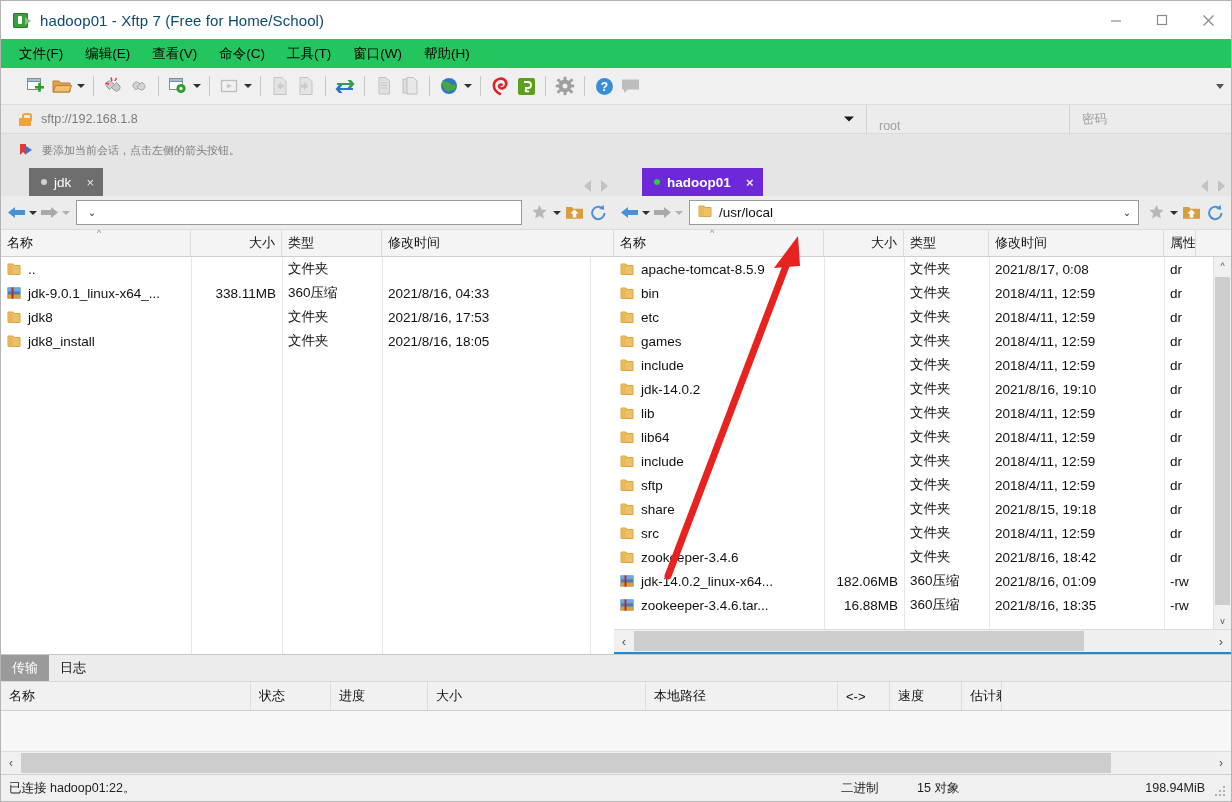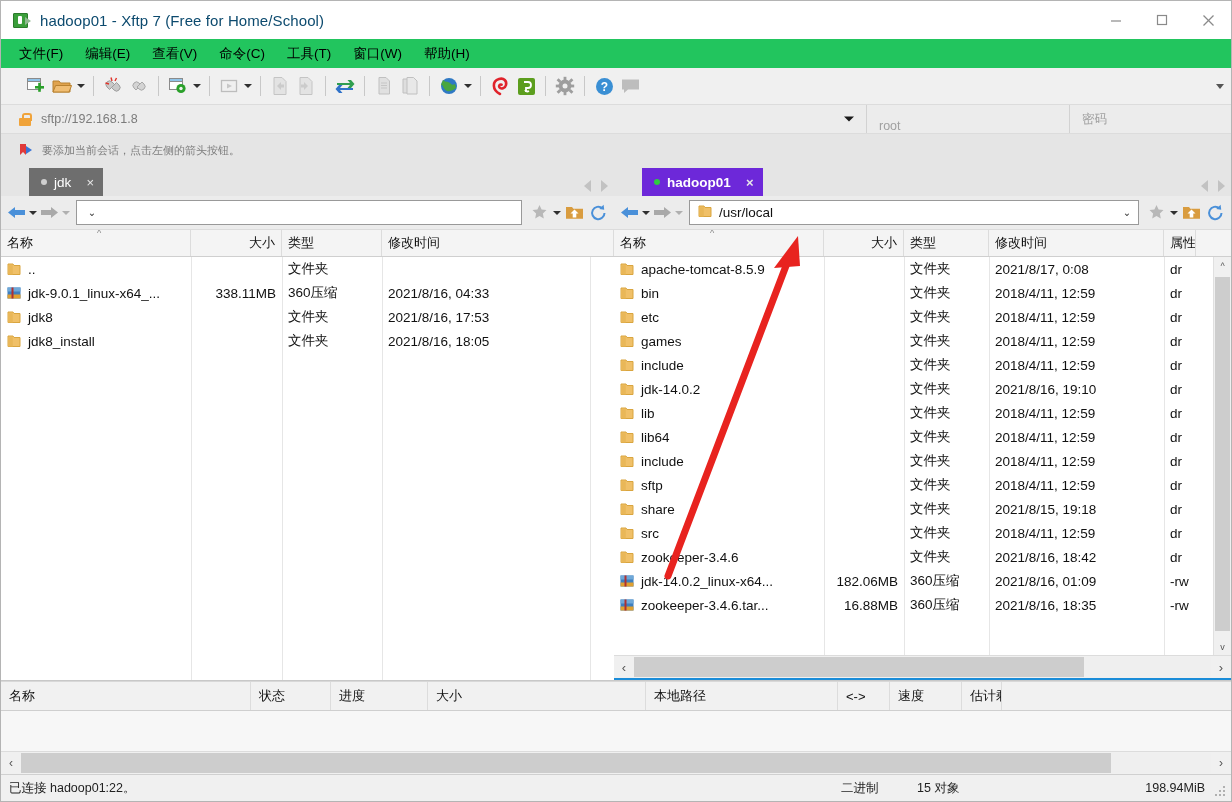--- a/index.html
+++ b/index.html
@@ -789,20 +789,24 @@
         <div class="track">
           <div class="thumb" style="left:0;width:450px;"></div>
         </div>
         <div class="arr">›</div>
       </div>
       <div class="pane-bottom-line"></div>
     </div>
   </div>
 
   <div class="bottom">
+    <div class="btabs">
+      <div class="btab active">传输</div>
+      <div class="btab inactive">日志</div>
+    </div>
     <div class="bhdr">
       <div class="bh" style="width:250px">名称</div>
       <div class="bh" style="width:80px">状态</div>
       <div class="bh" style="width:97px">进度</div>
       <div class="bh" style="width:218px">大小</div>
       <div class="bh" style="width:192px">本地路径</div>
       <div class="bh" style="width:52px">&lt;-&gt;</div>
       <div class="bh" style="width:72px">速度</div>
       <div class="bh" style="width:40px">估计剩</div>
     </div>

